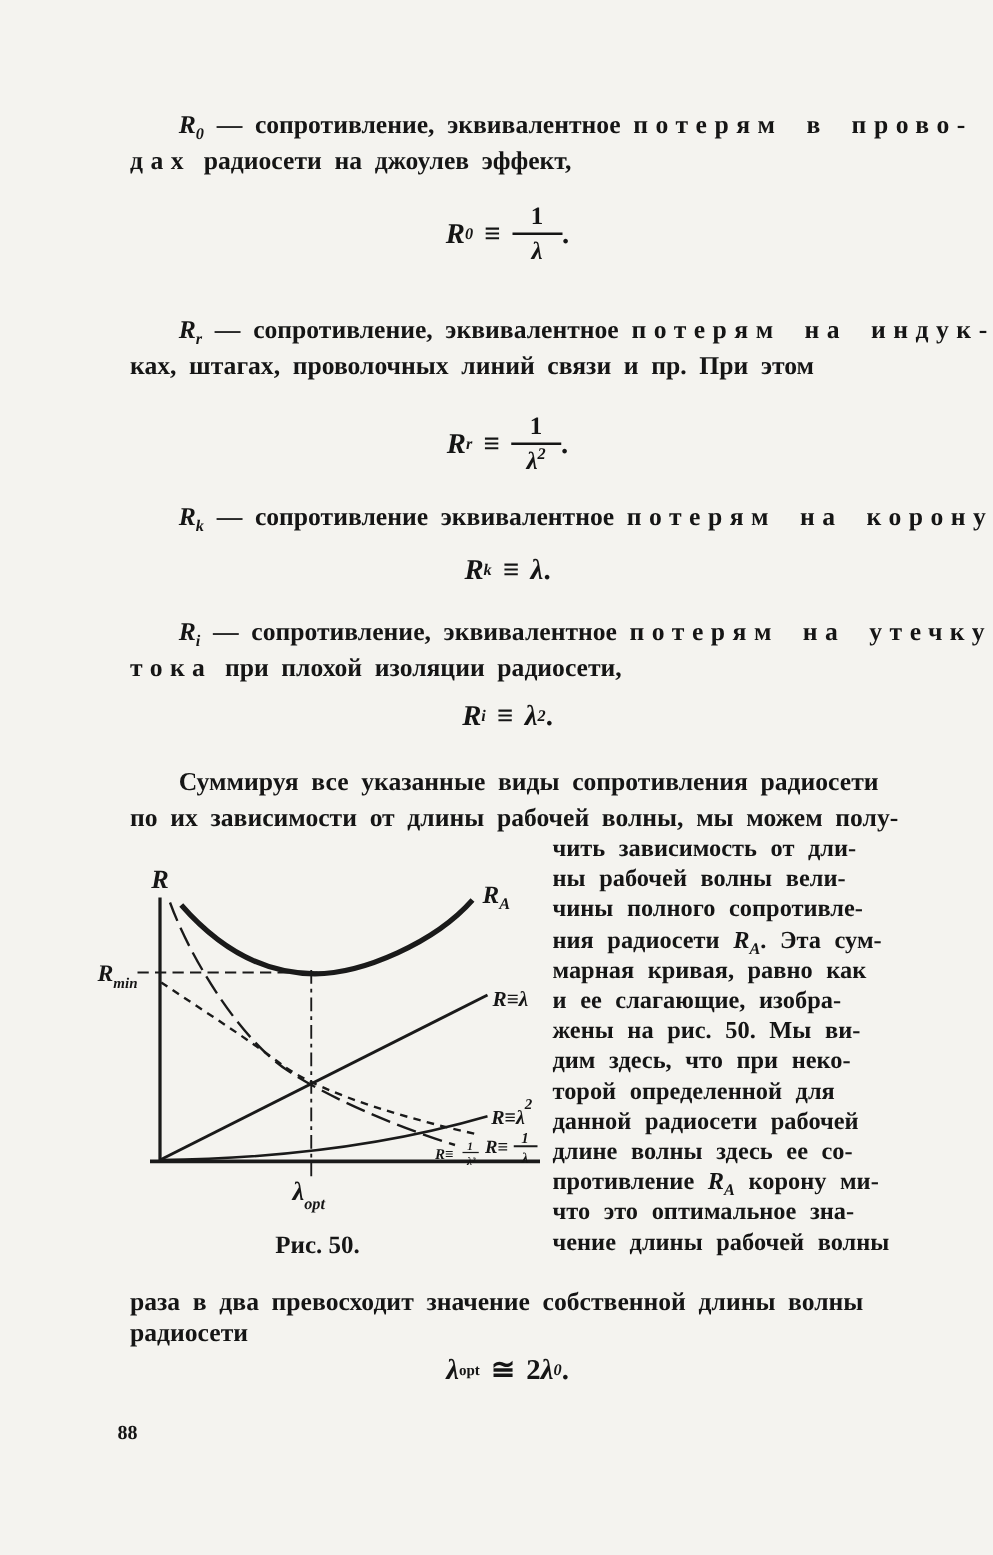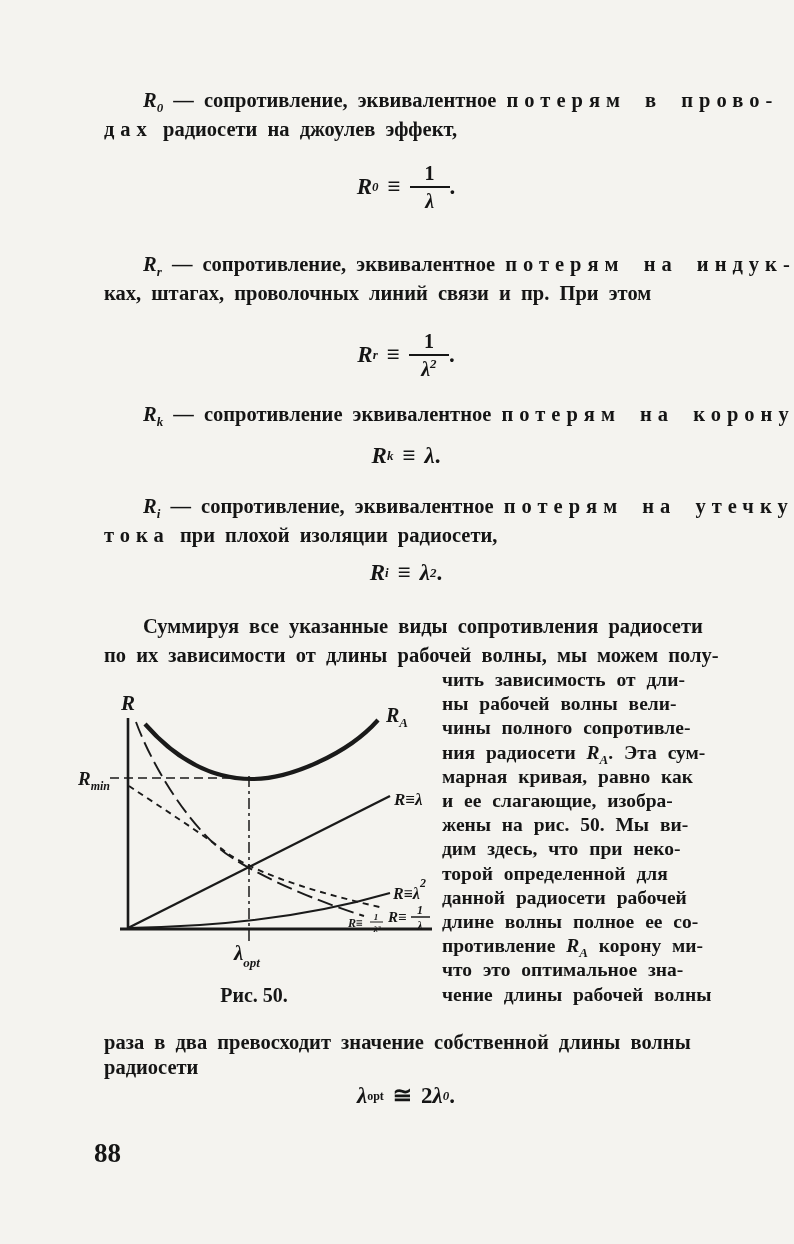--- a/index.html
+++ b/index.html
@@ -31,21 +31,21 @@
   .formula .up { font-style:normal; }
   .frac { display:inline-flex; flex-direction:column; align-items:center;
           font-size:20px; line-height:1.1; }
   .frac .num { padding:0 15px 2px; border-bottom:2px solid #151515; font-style:normal; }
   .frac .den { padding-top:2px; font-style:italic; }
   .colblock {
     position:absolute; left:442px; top:668px; width:308px;
     font-size:19.5px; line-height:24.2px; word-spacing:6px;
   }
   .outro { top:1030px; line-height:25px; }
-  .pagenum { position:absolute; left:94px; top:1138px; font-size:27px; }
+  .pagenum { position:absolute; left:94px; top:1138px; font-size:16px; }
   .figwrap { position:absolute; left:64px; top:666px; width:378px; height:350px; }
   svg text { font-family:"Liberation Serif","DejaVu Serif",serif;
              font-style:italic; font-weight:700; fill:#161616; }
   svg text.caption { font-style:normal; }
   svg path, svg line { stroke:#1a1a1a; fill:none; }
 </style>
 </head>
 <body>
 
 <div class="page">
@@ -154,21 +154,21 @@
     <div class="ln"><span>чить зависимость от дли-</span></div>
     <div class="ln"><span>ны рабочей волны вели-</span></div>
     <div class="ln"><span>чины полного сопротивле-</span></div>
     <div class="ln"><span>ния радиосети </span><span class="mvar">R</span><sub>A</sub><span>. Эта сум-</span></div>
     <div class="ln"><span>марная кривая, равно как</span></div>
     <div class="ln"><span>и ее слагающие, изобра-</span></div>
     <div class="ln"><span>жены на рис. 50. Мы ви-</span></div>
     <div class="ln"><span>дим здесь, что при неко-</span></div>
     <div class="ln"><span>торой определенной для</span></div>
     <div class="ln"><span>данной радиосети рабочей</span></div>
-    <div class="ln"><span>длине волны полное ее со-</span></div>
+    <div class="ln"><span>длине волны здесь ее со-</span></div>
     <div class="ln"><span>противление </span><span class="mvar">R</span><sub>A</sub><span> корону ми-</span></div>
     <div class="ln"><span>что это оптимальное зна-</span></div>
     <div class="ln"><span>чение длины рабочей волны</span></div>
   </div>
 
   <div class="block outro">
     <div class="ln"><span>раза в два превосходит значение собственной длины волны</span></div>
     <div class="ln"><span>радиосети</span></div>
   </div>
 

